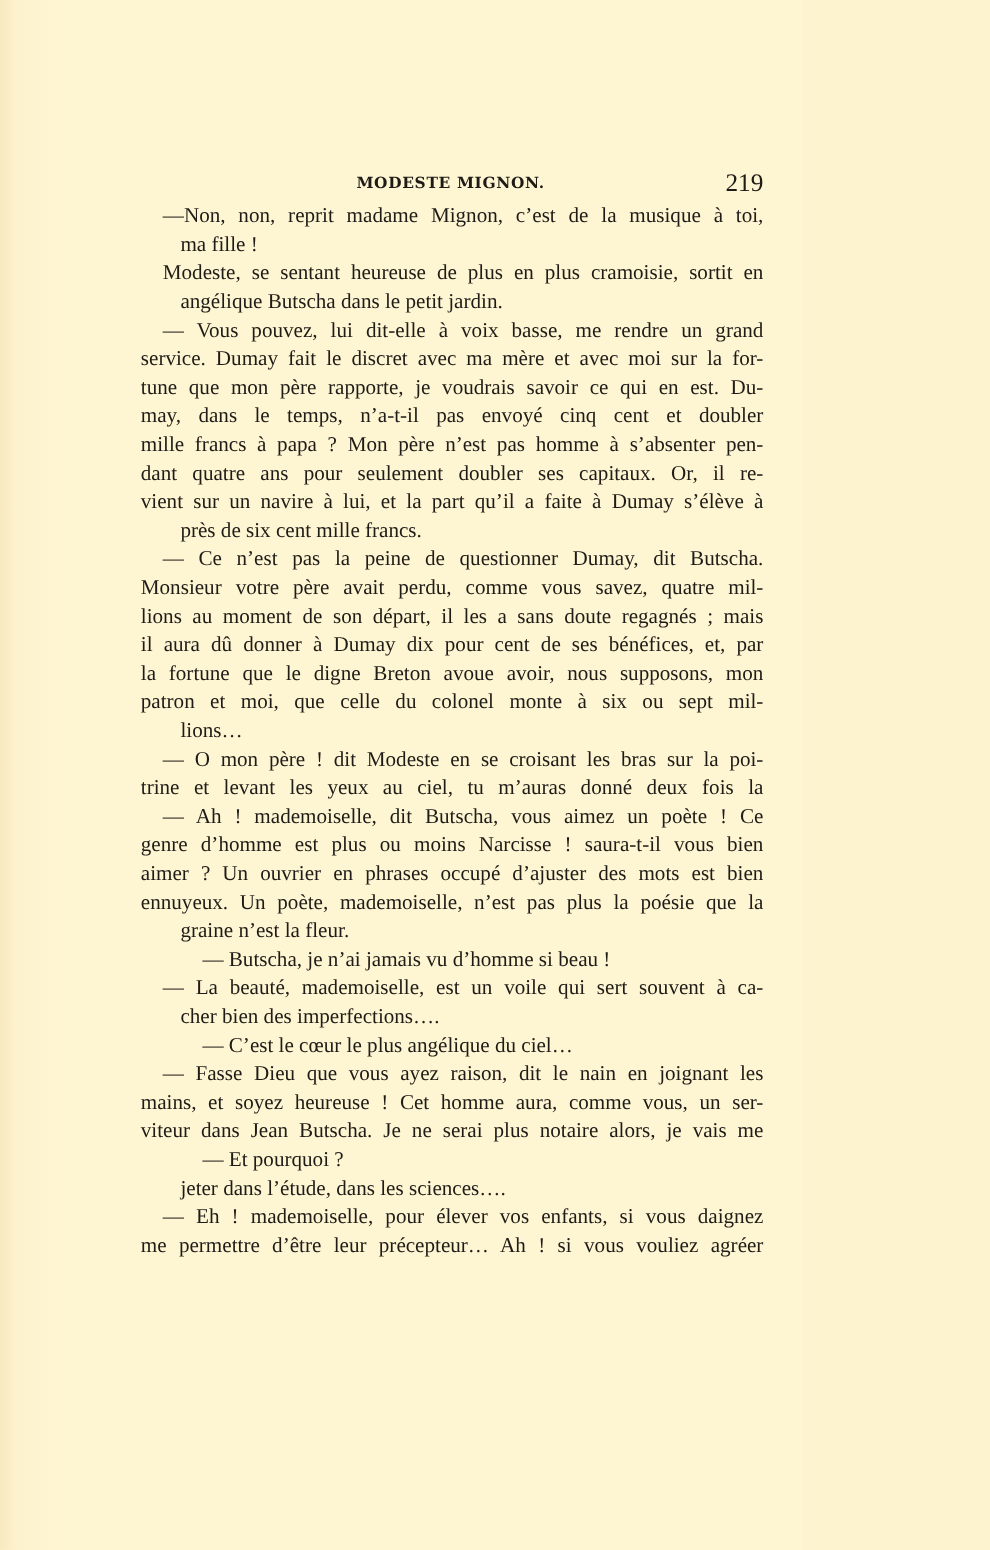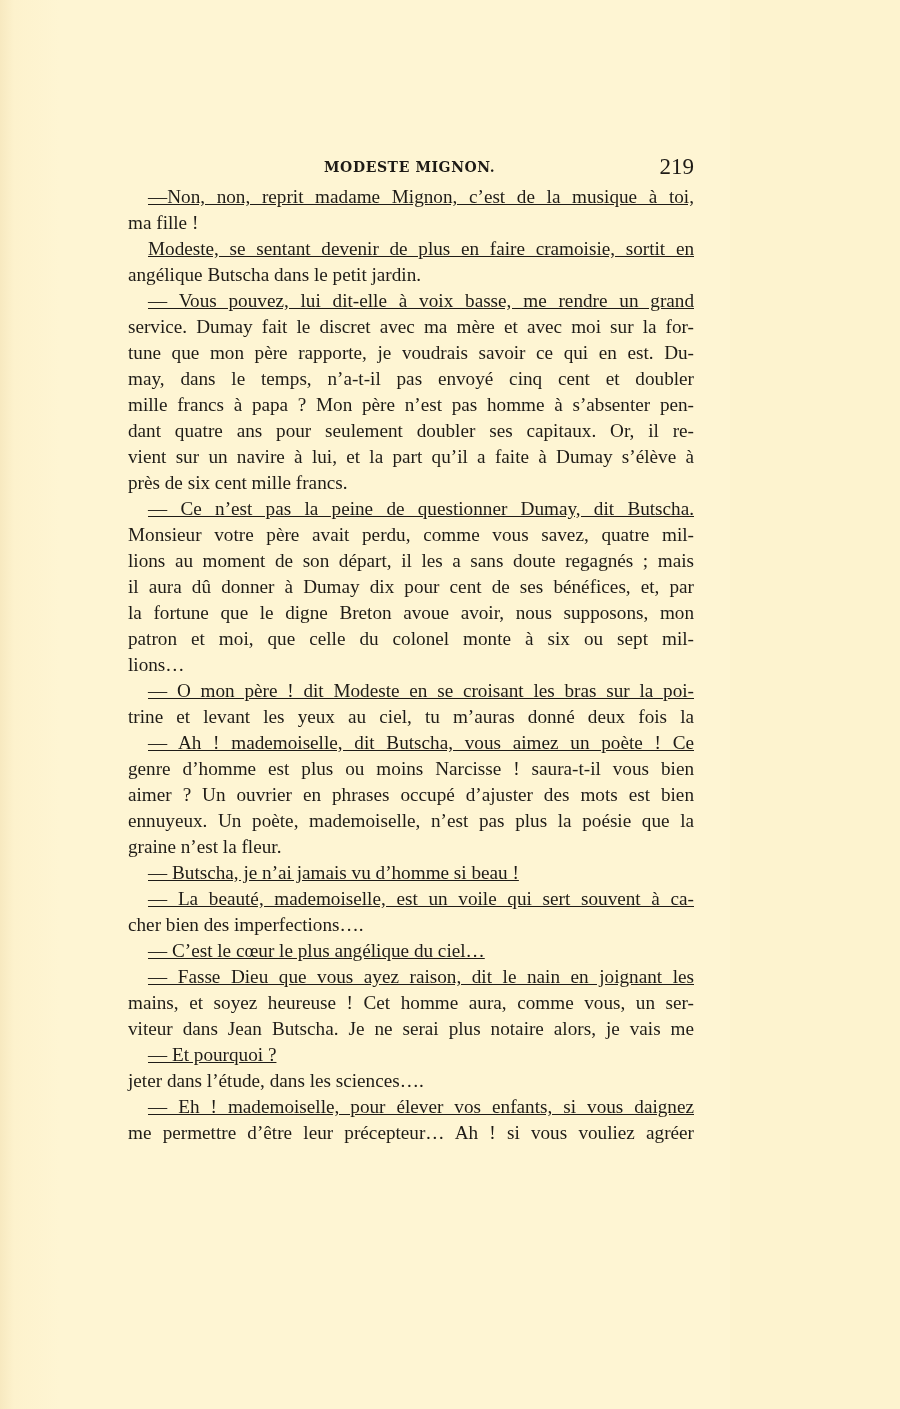--- a/index.html
+++ b/index.html
@@ -57,39 +57,39 @@
     .line {
       display: block;
       height: 26px;
       white-space: nowrap;
       text-align: justify;
       text-align-last: justify;
       transform-origin: left center;
     }
     .line.last {
       text-align-last: left;
+      margin-left: 36px;
     }
     .line.indent {
       padding-left: 20px;
-      text-decoration: underline;
     }
   </style>
 </head>
 <body>
 
 <div class="page">
   <div class="running-head">
     <span class="running-title">MODESTE MIGNON.</span>
     <span class="page-number">219</span>
   </div>
 
   <div class="text-block">
     <span class="line indent">—Non, non, reprit madame Mignon, c’est de la musique à toi,</span>
     <span class="line last">ma fille !</span>
-    <span class="line indent">Modeste, se sentant devenir de plus en faire cramoisie, sortit en</span>
+    <span class="line indent">Modeste, se sentant heureuse de plus en plus cramoisie, sortit en</span>
     <span class="line last">angélique Butscha dans le petit jardin.</span>
     <span class="line indent">— Vous pouvez, lui dit-elle à voix basse, me rendre un grand</span>
     <span class="line">service. Dumay fait le discret avec ma mère et avec moi sur la for-</span>
     <span class="line">tune que mon père rapporte, je voudrais savoir ce qui en est. Du-</span>
     <span class="line">may, dans le temps, n’a-t-il pas envoyé cinq cent et doubler</span>
     <span class="line">mille francs à papa ? Mon père n’est pas homme à s’absenter pen-</span>
     <span class="line">dant quatre ans pour seulement doubler ses capitaux. Or, il re-</span>
     <span class="line">vient sur un navire à lui, et la part qu’il a faite à Dumay s’élève à</span>
     <span class="line last">près de six cent mille francs.</span>
     <span class="line indent">— Ce n’est pas la peine de questionner Dumay, dit Butscha.</span>

